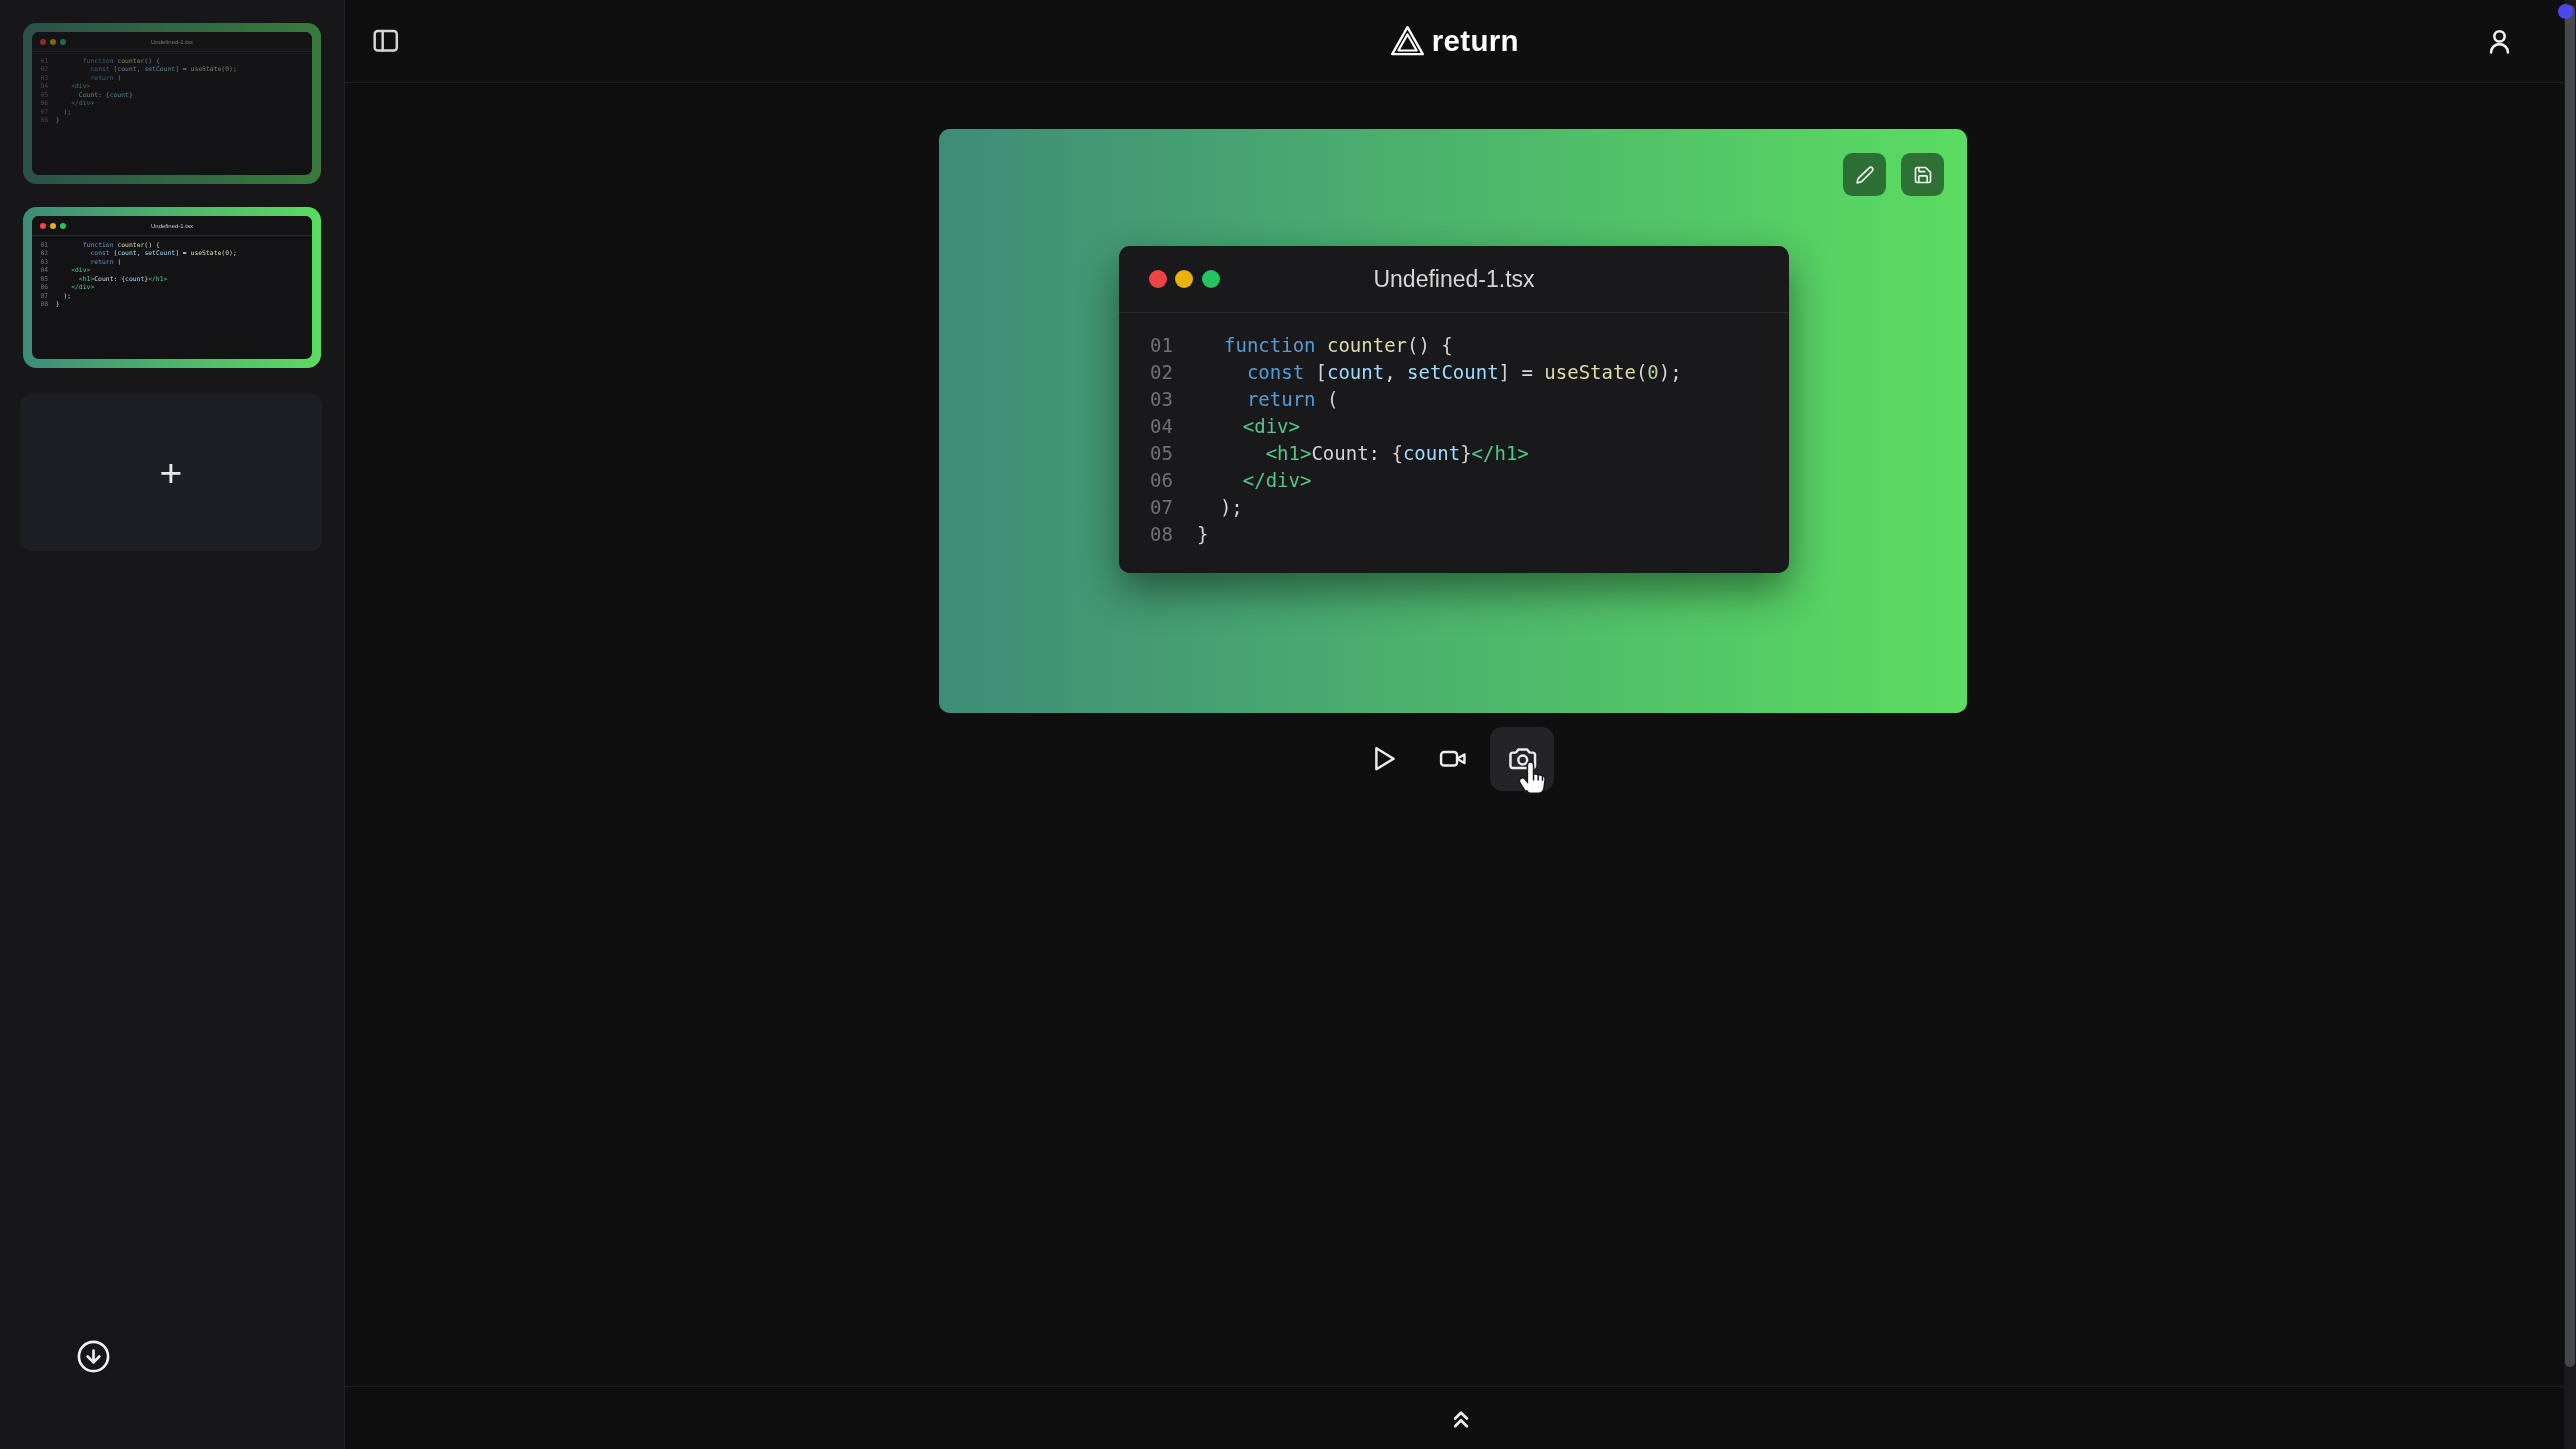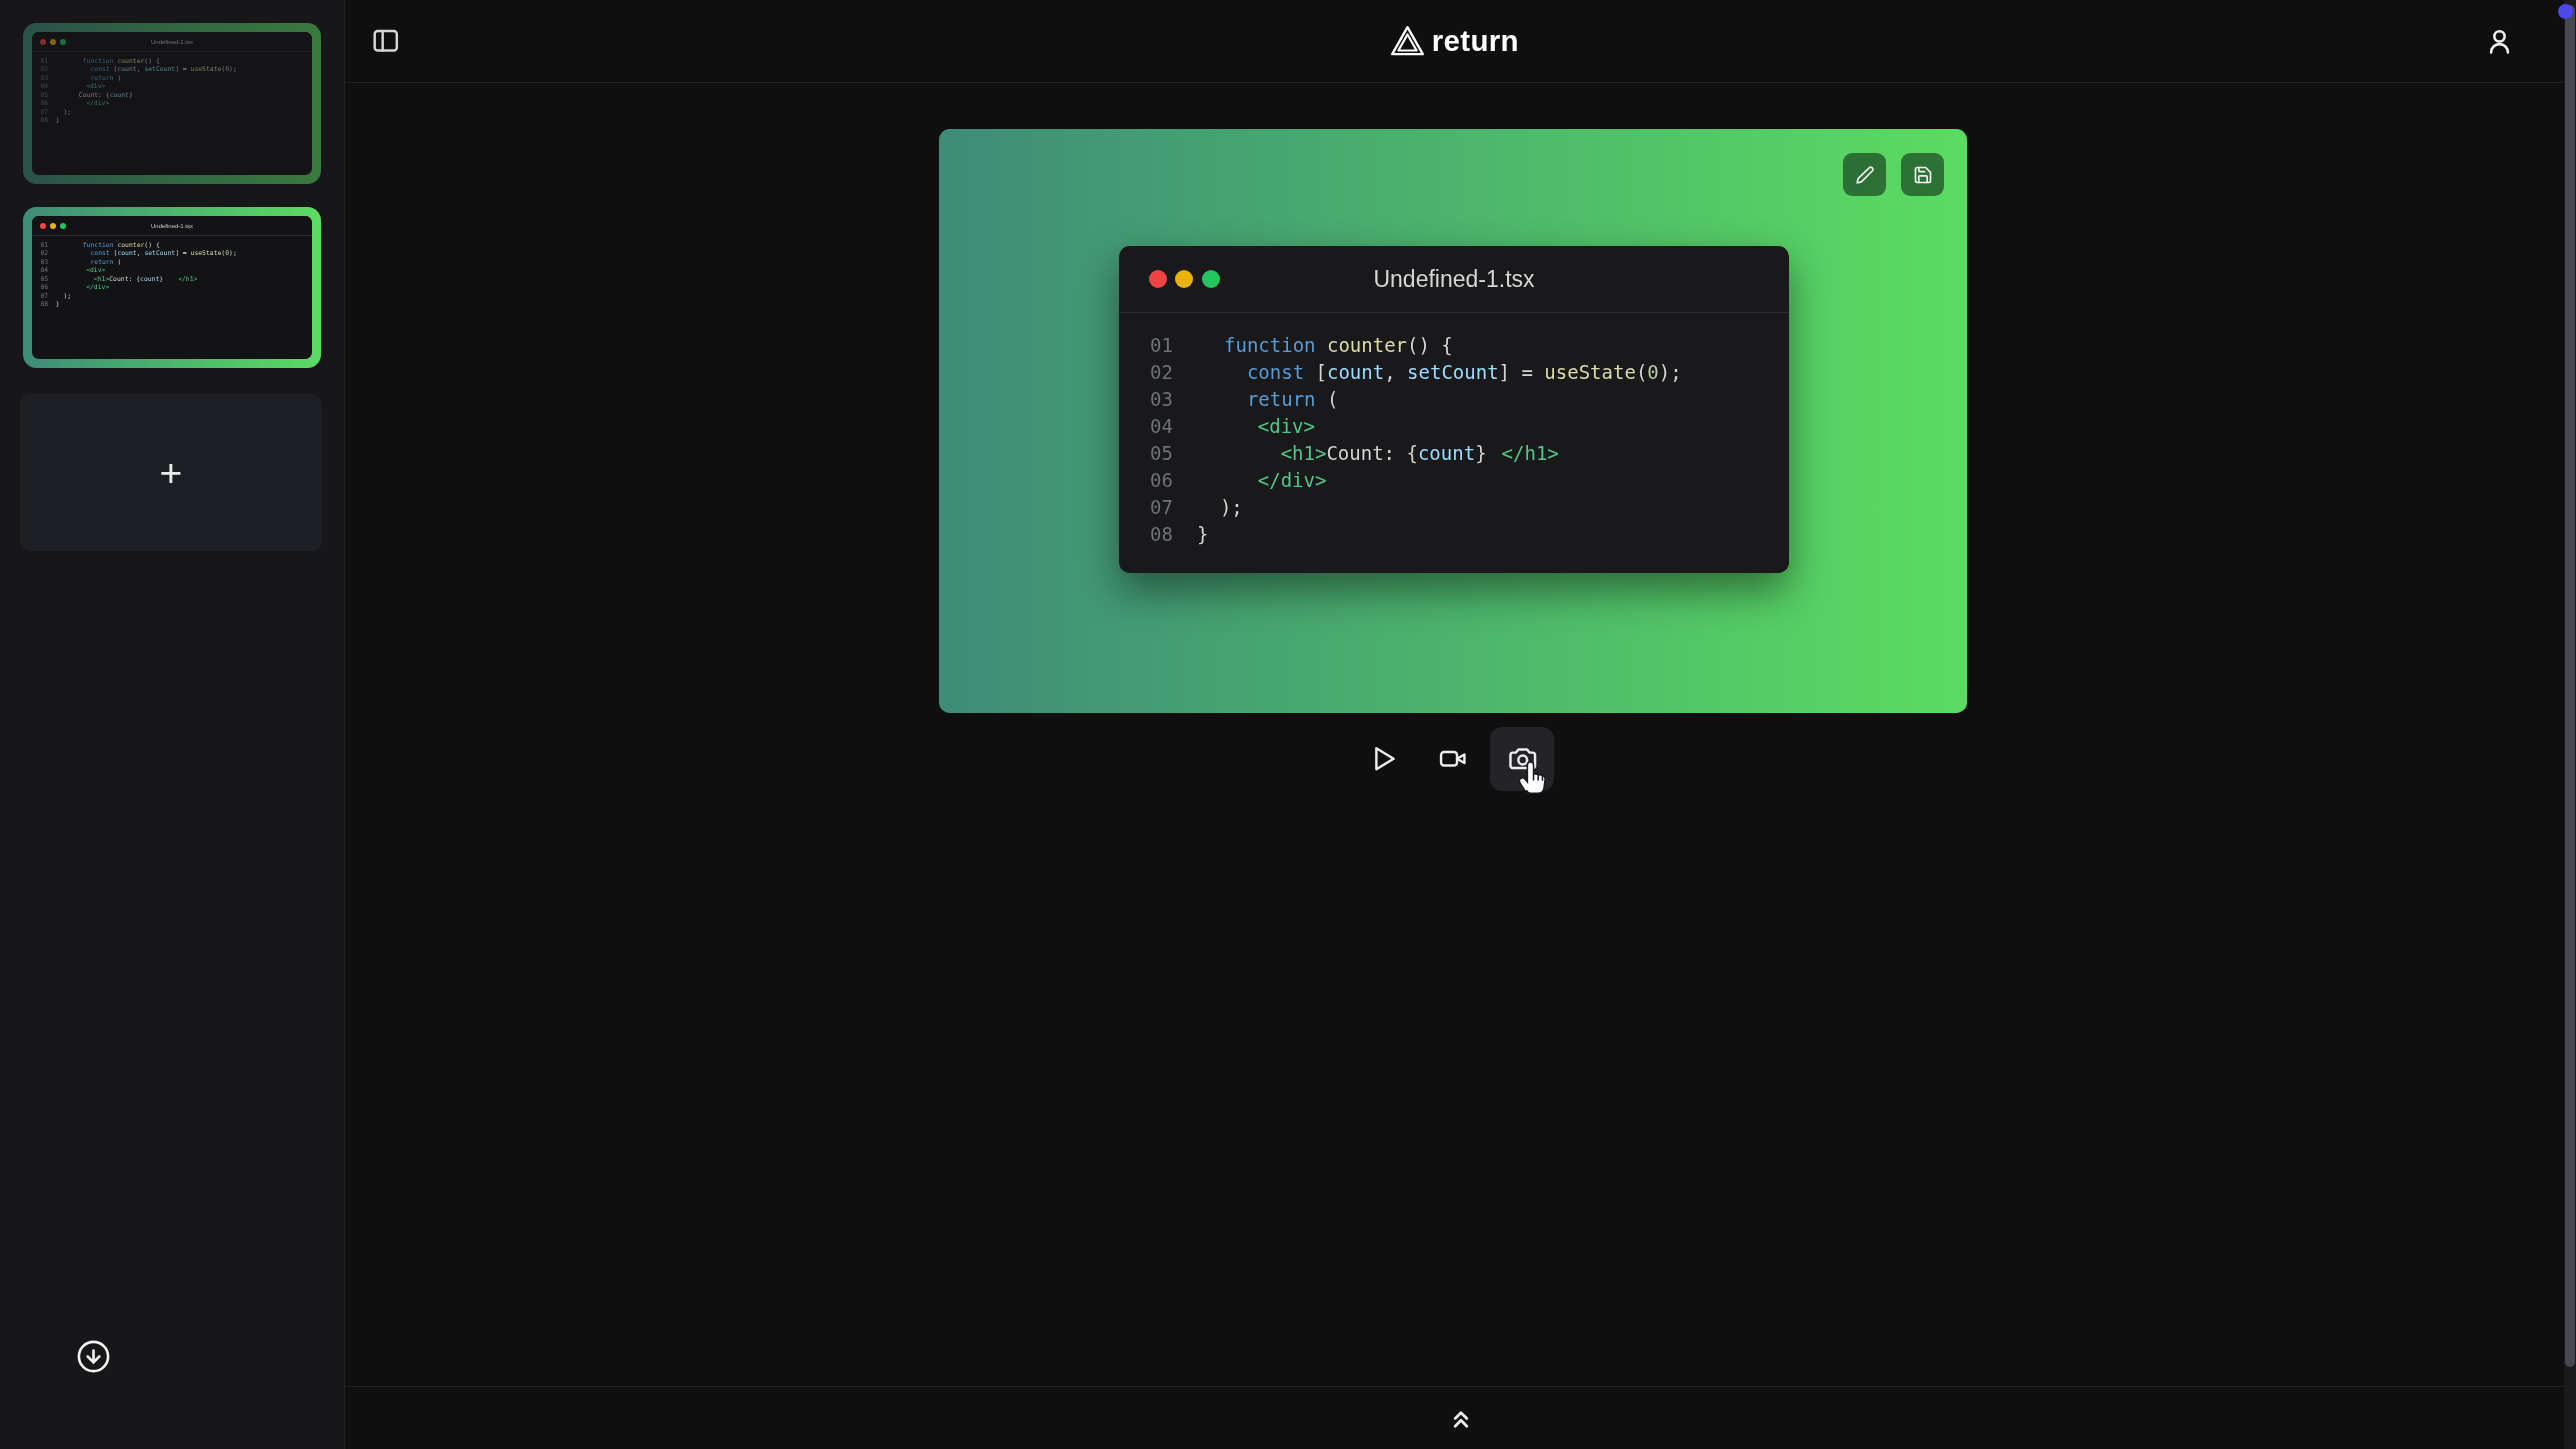--- a/index.html
+++ b/index.html
@@ -106,21 +106,21 @@
     font-family:"DejaVu Sans Mono", monospace;
     font-size:19px; line-height:27px;
   }
   .cw-code .code-line { white-space:pre; }
   .cw-code .lineno { display:inline-block; width:27px; margin-right:20px; }
 
   .lineno { color:var(--c-lineno); }
   .tk-keyword { color:var(--c-keyword);margin-left:27px; }
   .tk-func { color:var(--c-func); }
   .tk-var { color:var(--c-var); }
-  .tk-tag { color:var(--c-tag);margin-left:15px; }
+  .tk-tag { color:var(--c-tag); }
   .tk-plain { color:var(--c-plain); }
   .tk-num { color:var(--c-num); }
 
   
   .controls {
     position:absolute; left:939px; top:727px; width:1028px;
     display:flex; justify-content:center; align-items:center; gap:5.4px;
   }
   .ctrl-btn {
     width:64px; height:64px; border-radius:12px; border:none; cursor:pointer;

